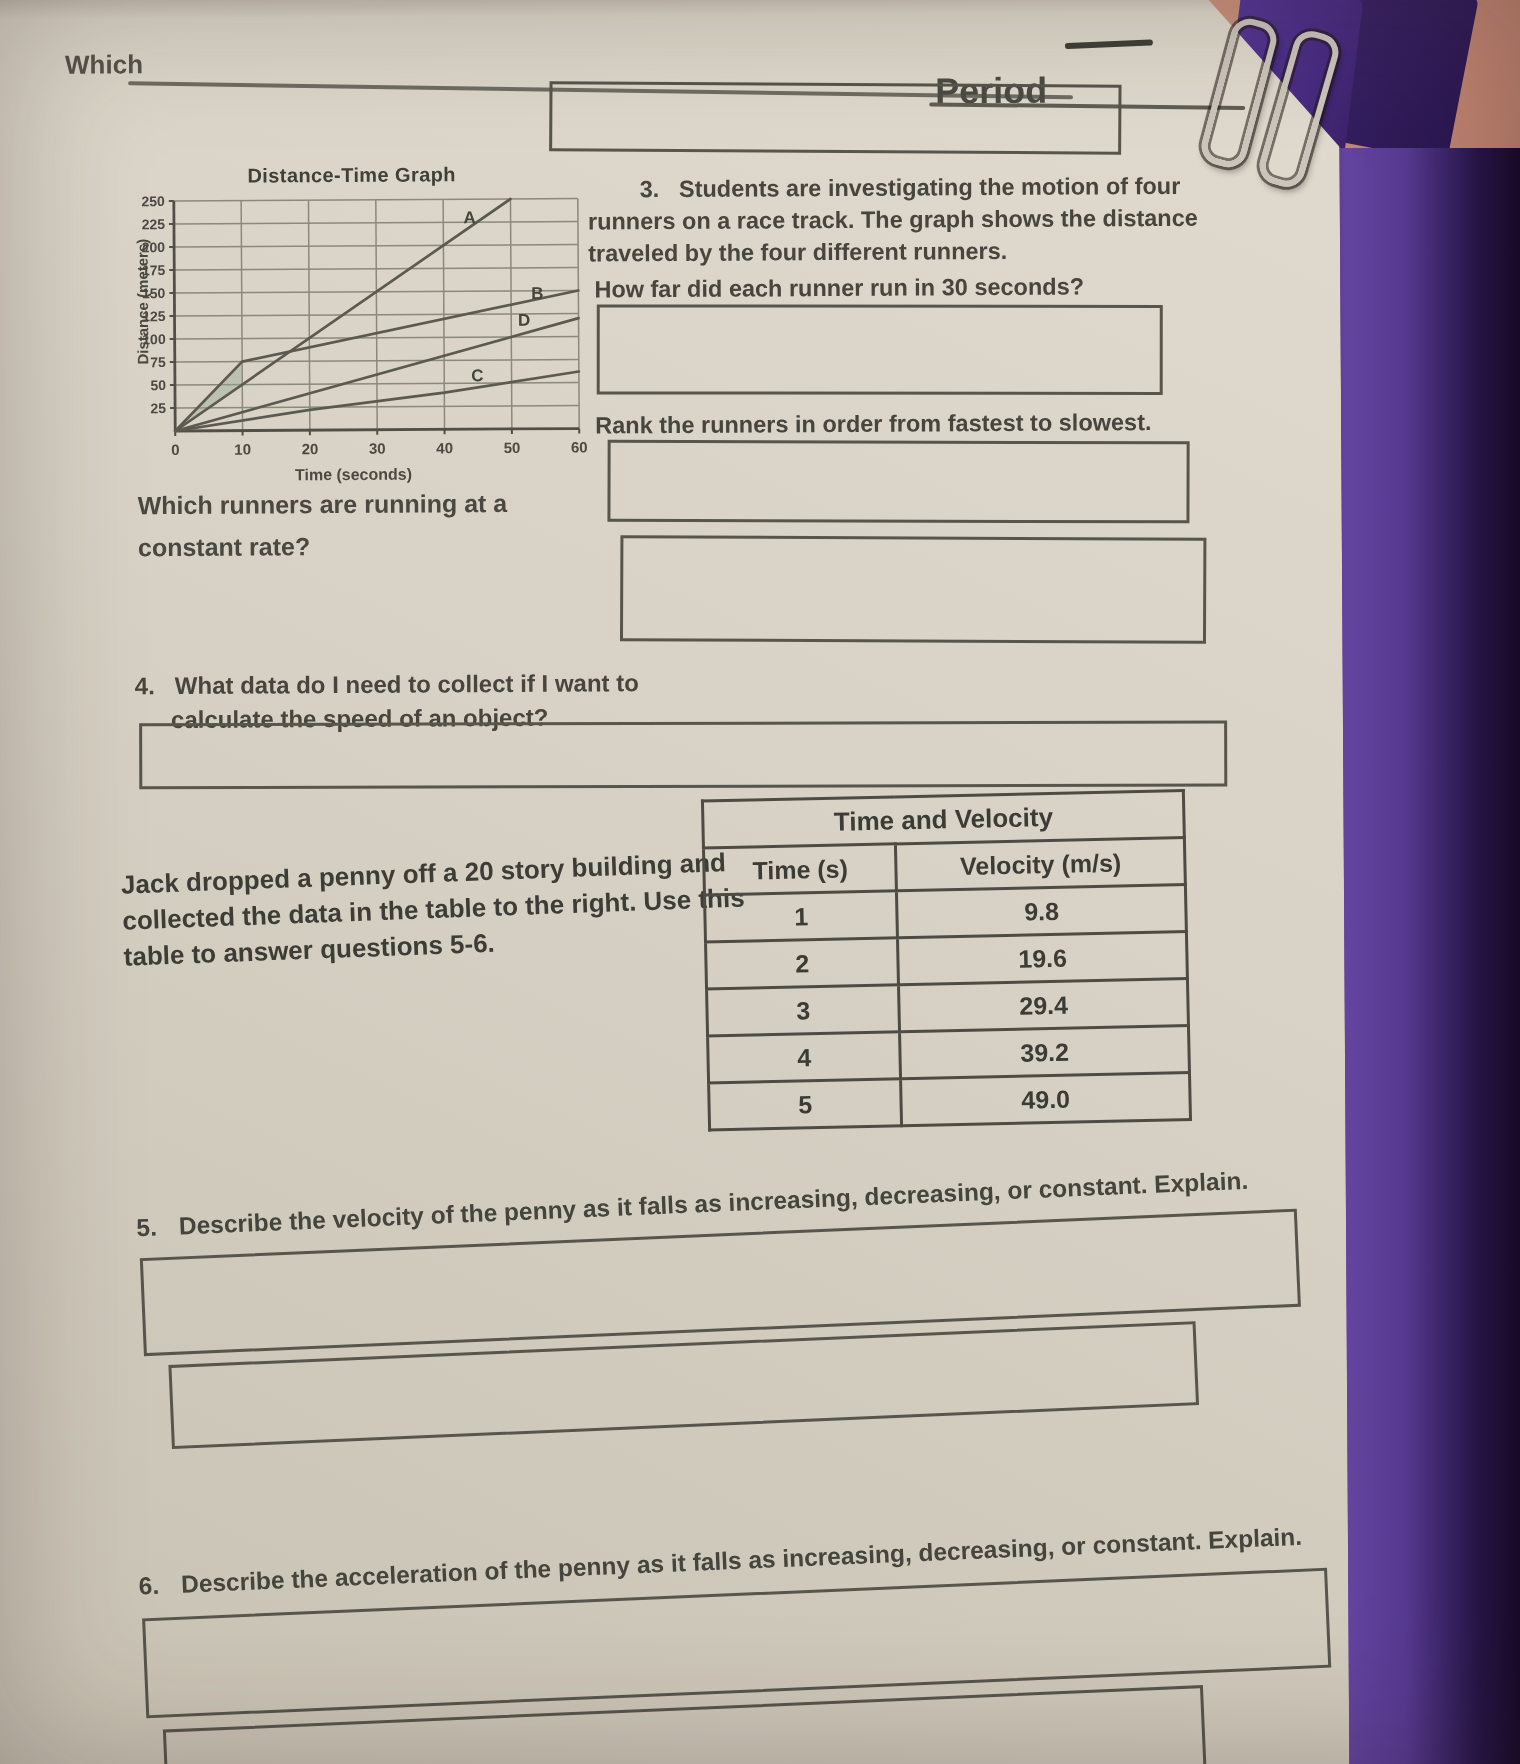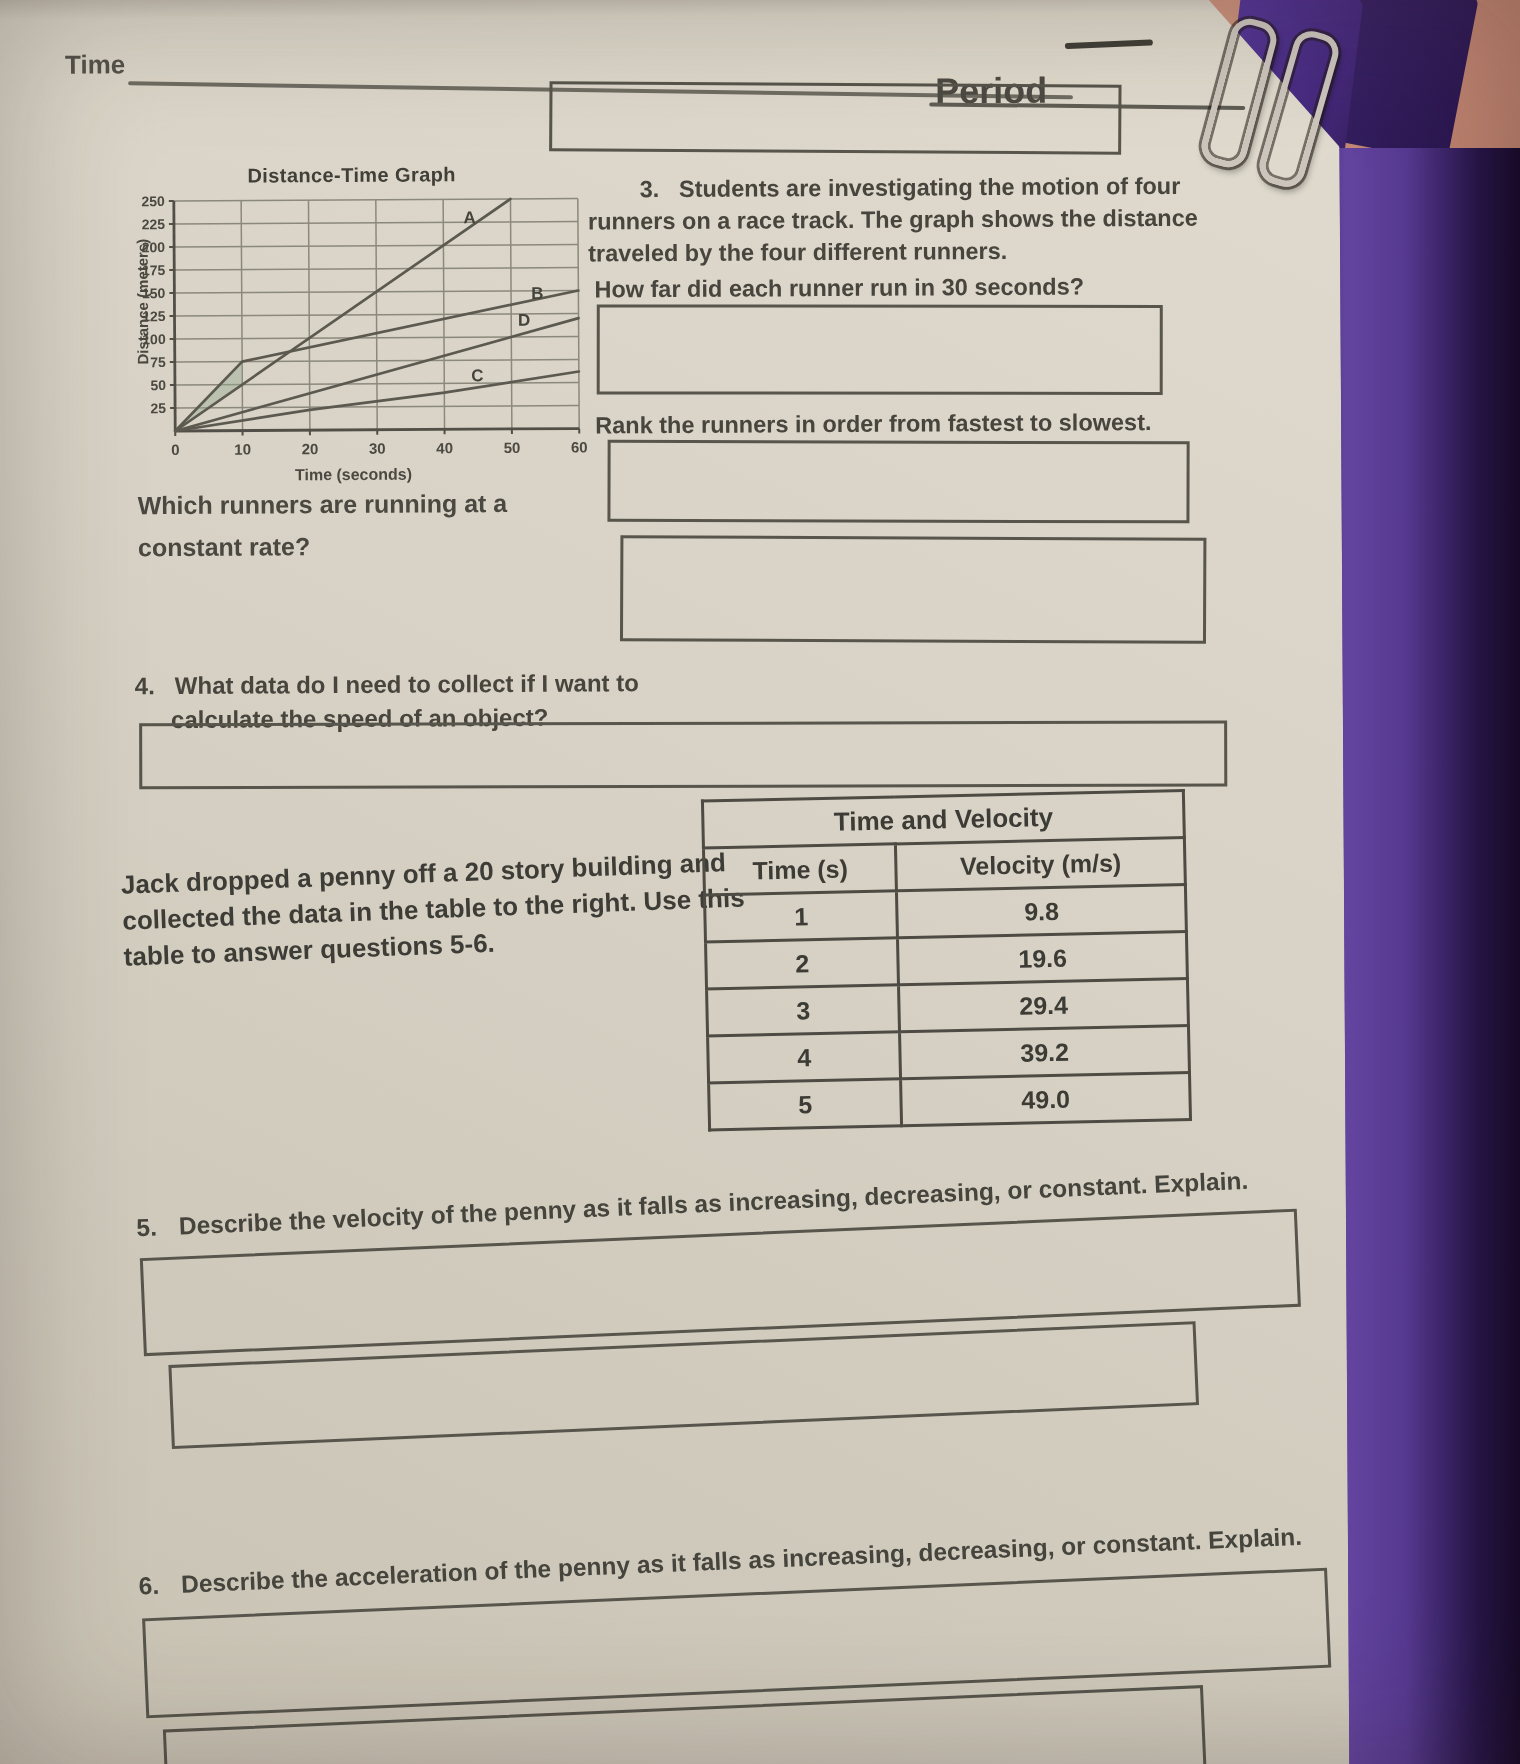--- a/index.html
+++ b/index.html
@@ -110,21 +110,21 @@
   <div class="bg-salmon"></div>
   <div class="folder-corner2"></div>
   <div class="folder-corner">
     <div class="hole hole1"></div>
     <div class="hole hole2"></div>
   </div>
   <div class="folder-strip"></div>
 
   <div class="paper">
 
-    <div class="name-label">Time</div>
+    <div class="name-label">Which</div>
     <div class="name-line"></div>
     <div class="period-label">Period</div>
     <div class="period-line"></div>
     <div class="pen-mark"></div>
     <div class="box top-box"></div>
 
     <div class="graph-wrap">
       <div class="graph-title">Distance-Time Graph</div>
       <div class="graph-ylabel">Distance (meters)</div>
       <svg id="dt-graph" width="480" height="275" viewBox="0 0 480 275" style="position:absolute;left:0;top:24px;">

